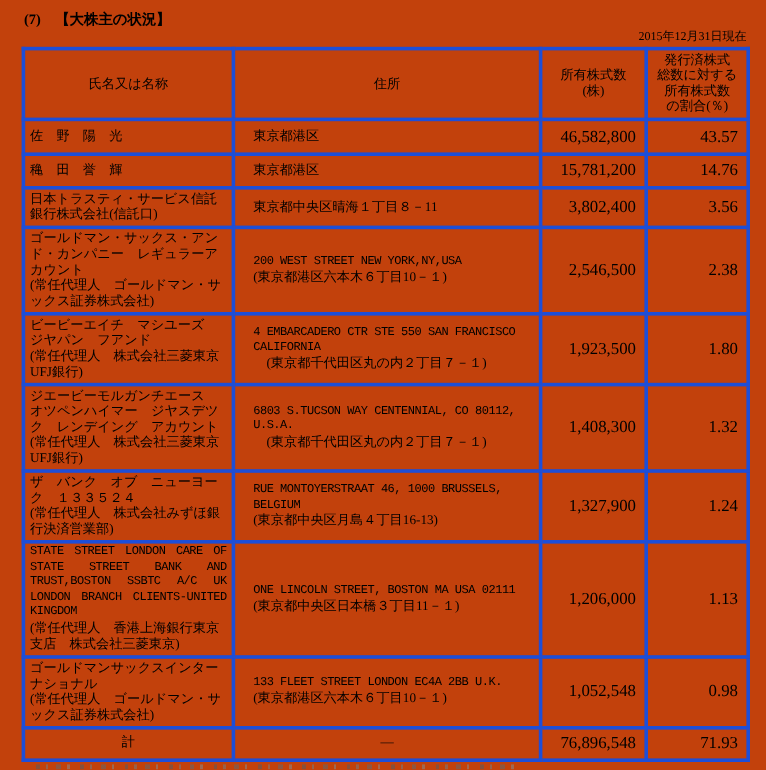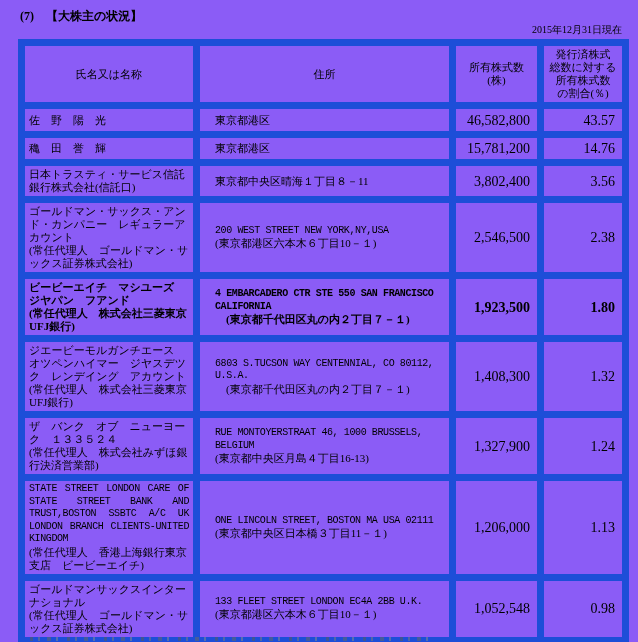--- a/index.html
+++ b/index.html
@@ -2,38 +2,38 @@
 <html><head>
 <meta charset="utf-8">
 <style>
   * { margin:0; padding:0; box-sizing:border-box; }
   html,body { background:#ffffff; }
   body {
     width:638px; height:642px;
     font-family:"Liberation Serif","DejaVu Serif",serif;
     color:#000000;
   }
-  .page { position:relative; width:638px; height:642px; overflow:hidden; background:#8b5cf6; }
+  .page { position:relative; width:638px; height:642px; overflow:hidden; background:#c2410c; }
 
   .section-label {
     position:absolute; left:20px; top:8px;
     font-size:12px; font-weight:bold; white-space:pre;
   }
   .as-of {
     position:absolute; right:16px; top:23px;
     font-size:10px;
   }
 
   table.sh-table {
     position:absolute; left:18px; top:39px;
     width:604px; border-collapse:collapse; table-layout:fixed;
     border:2px solid #000;
   }
   .sh-table th, .sh-table td {
-    border:7px solid #1d4ed8;
+    border:3px solid #1d4ed8;
     font-size:11px; line-height:13px;
     vertical-align:middle;
     overflow:hidden;
   }
   .sh-table thead tr { height:56px; }
   .sh-table th {
     font-weight:normal; text-align:center; padding:2px;
   }
   .col-name  { width:175px; }
   .col-addr  { width:256px; }
@@ -138,21 +138,21 @@
             <div>(常任代理人　ゴールドマン・サ</div>
             <div>ックス証券株式会社)</div>
           </td>
           <td class="addr-cell">
             <div class="latin">200 WEST STREET NEW YORK,NY,USA</div>
             <div>(東京都港区六本木６丁目10－１)</div>
           </td>
           <td class="num-cell">2,546,500</td>
           <td class="num-cell">2.38</td>
         </tr>
-        <tr style="height: 55px; font-weight: bold;">
+        <tr style="height: 55px;">
           <td class="name-cell">
             <div>ビービーエイチ　マシユーズ</div>
             <div>ジヤパン　フアンド</div>
             <div>(常任代理人　株式会社三菱東京</div>
             <div>UFJ銀行)</div>
           </td>
           <td class="addr-cell">
             <div class="latin">4 EMBARCADERO CTR STE 550 SAN FRANCISCO</div>
             <div class="latin">CALIFORNIA</div>
             <div>　(東京都千代田区丸の内２丁目７－１)</div>
@@ -192,21 +192,21 @@
           <td class="num-cell">1.24</td>
         </tr>
         <tr style="height: 88px; margin-top: 28px;">
           <td class="name-cell">
             <div class="latin">STATE STREET LONDON CARE OF</div>
             <div class="latin">STATE STREET BANK AND</div>
             <div class="latin">TRUST,BOSTON SSBTC A/C UK</div>
             <div class="latin">LONDON BRANCH CLIENTS-UNITED</div>
             <div class="latin">KINGDOM</div>
             <div>(常任代理人　香港上海銀行東京</div>
-            <div>支店　ビービーエイチ)</div>
+            <div>支店　株式会社三菱東京)</div>
           </td>
           <td class="addr-cell">
             <div class="latin">ONE LINCOLN STREET, BOSTON MA USA 02111</div>
             <div>(東京都中央区日本橋３丁目11－１)</div>
           </td>
           <td class="num-cell">1,206,000</td>
           <td class="num-cell">1.13</td>
         </tr>
         <tr style="height: 54px;">
           <td class="name-cell">

